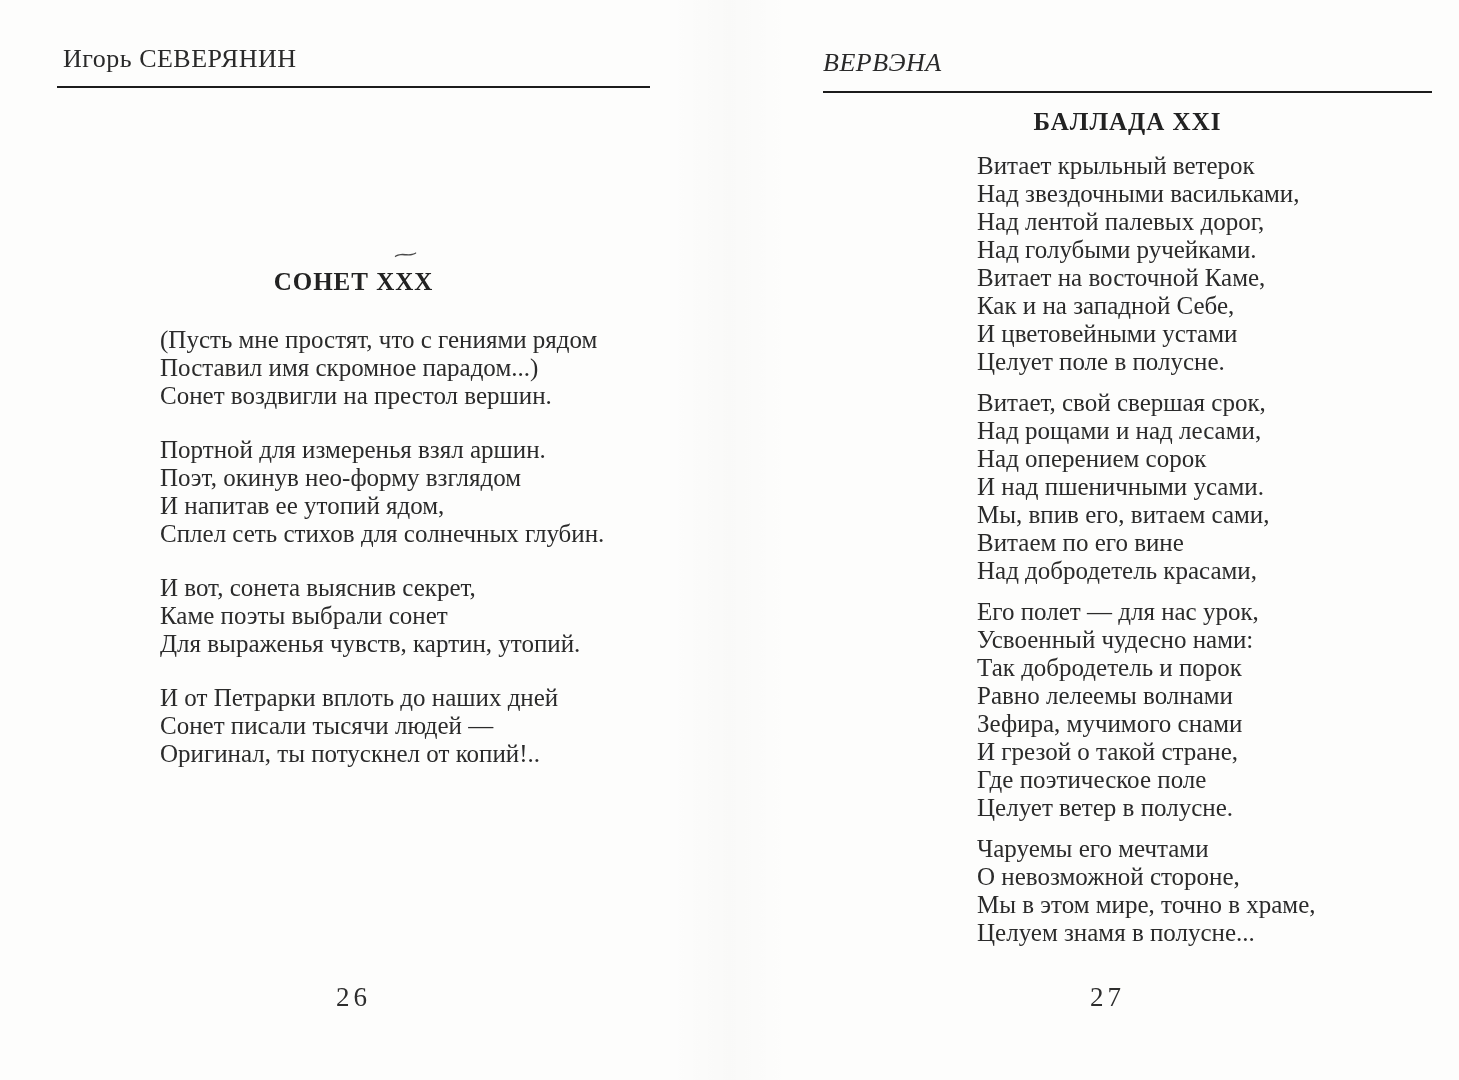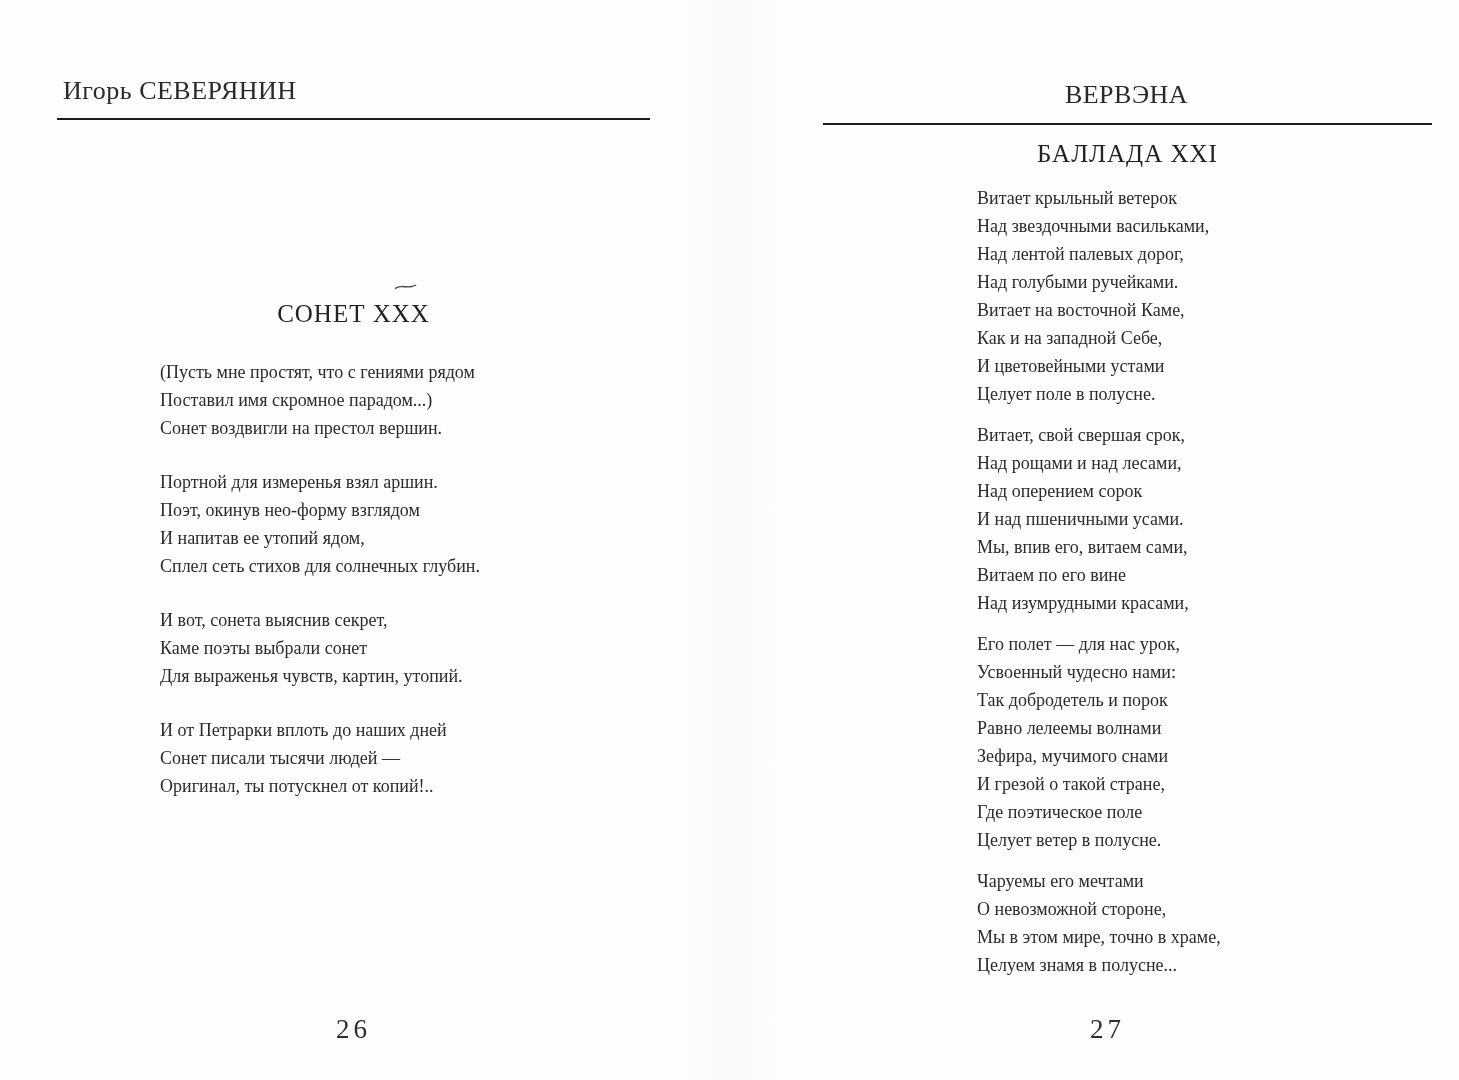--- a/index.html
+++ b/index.html
@@ -10,60 +10,60 @@
     font-family: "Liberation Serif", "DejaVu Serif", serif;
     color: #262626;
   }
   .spread {
     position: relative;
     width: 1459px; height: 1080px;
     background:
       linear-gradient(90deg, rgba(0,0,0,0) 46%, rgba(0,0,0,0.015) 50%, rgba(0,0,0,0) 54%),
       #fdfdfc;
   }
-  .page { position: absolute; top: 0; height: 928px; margin-top: 32px; }
+  .page { position: absolute; top: 0; height: 928px; }
   .page-left  { left: 57px;  width: 593px; }
   .page-right { left: 823px; width: 609px; }
 
   .running-head {
     position: absolute; top: 44px; left: 6px; right: 0;
     font-size: 26px; letter-spacing: 0.5px; color: #2a2a2a;
   }
   .running-head.author { text-align: left; }
-  .running-head.book-title { text-align: center; left: 0; right: 2px; top: 48px; }
+  .running-head.book-title { font-style: italic; text-align: left; left: 0; right: 2px; top: 48px; }
 
   .rule {
     position: absolute; left: 0; right: 0; height: 2px;
     background: #1c1c1c; border: none;
   }
   .page-left  .rule { top: 86px; }
   .page-right .rule { top: 91px; }
 
   .poem-title {
     position: absolute; left: 0; right: 0;
     text-align: center;
-    font-size: 25px; font-weight: normal; letter-spacing: 1px;
+    font-size: 25px; font-weight: bold; letter-spacing: 1px;
     color: #222;
   }
   .page-left  .poem-title { top: 268px; }
   .page-right .poem-title { top: 108px; }
 
   .artifact-mark {
     position: absolute; top: 246px; left: 340px;
     font-size: 17px; color: #4a4a4a;
     transform: rotate(-6deg) scaleX(1.4);
     line-height: 1;
   }
 
   .poem { position: absolute; }
   .page-left  .poem { top: 326px; left: 103px; right: 0; }
   .page-right .poem { top: 152px; left: 154px; right: 0; }
 
   .line {
-    font-size: 18px;
+    font-size: 25px;
     line-height: 28px;
     white-space: nowrap;
     color: #2b2b2b;
   }
   .page-left  .stanza { margin-bottom: 26px; }
   .page-right .stanza { margin-bottom: 13px; }
 
   .page-number {
     position: absolute; top: 982px; left: 0; right: 0;
     text-align: center;
@@ -128,21 +128,21 @@
           <div class="line">И цветовейными устами</div>
           <div class="line">Целует поле в полусне.</div>
         </div>
         <div class="stanza">
           <div class="line">Витает, свой свершая срок,</div>
           <div class="line">Над рощами и над лесами,</div>
           <div class="line">Над оперением сорок</div>
           <div class="line">И над пшеничными усами.</div>
           <div class="line">Мы, впив его, витаем сами,</div>
           <div class="line">Витаем по его вине</div>
-          <div class="line">Над изумрудными красами,</div>
+          <div class="line">Над добродетель красами,</div>
         </div>
         <div class="stanza">
           <div class="line">Его полет — для нас урок,</div>
           <div class="line">Усвоенный чудесно нами:</div>
           <div class="line">Так добродетель и порок</div>
           <div class="line">Равно лелеемы волнами</div>
           <div class="line">Зефира, мучимого снами</div>
           <div class="line">И грезой о такой стране,</div>
           <div class="line">Где поэтическое поле</div>
           <div class="line">Целует ветер в полусне.</div>

